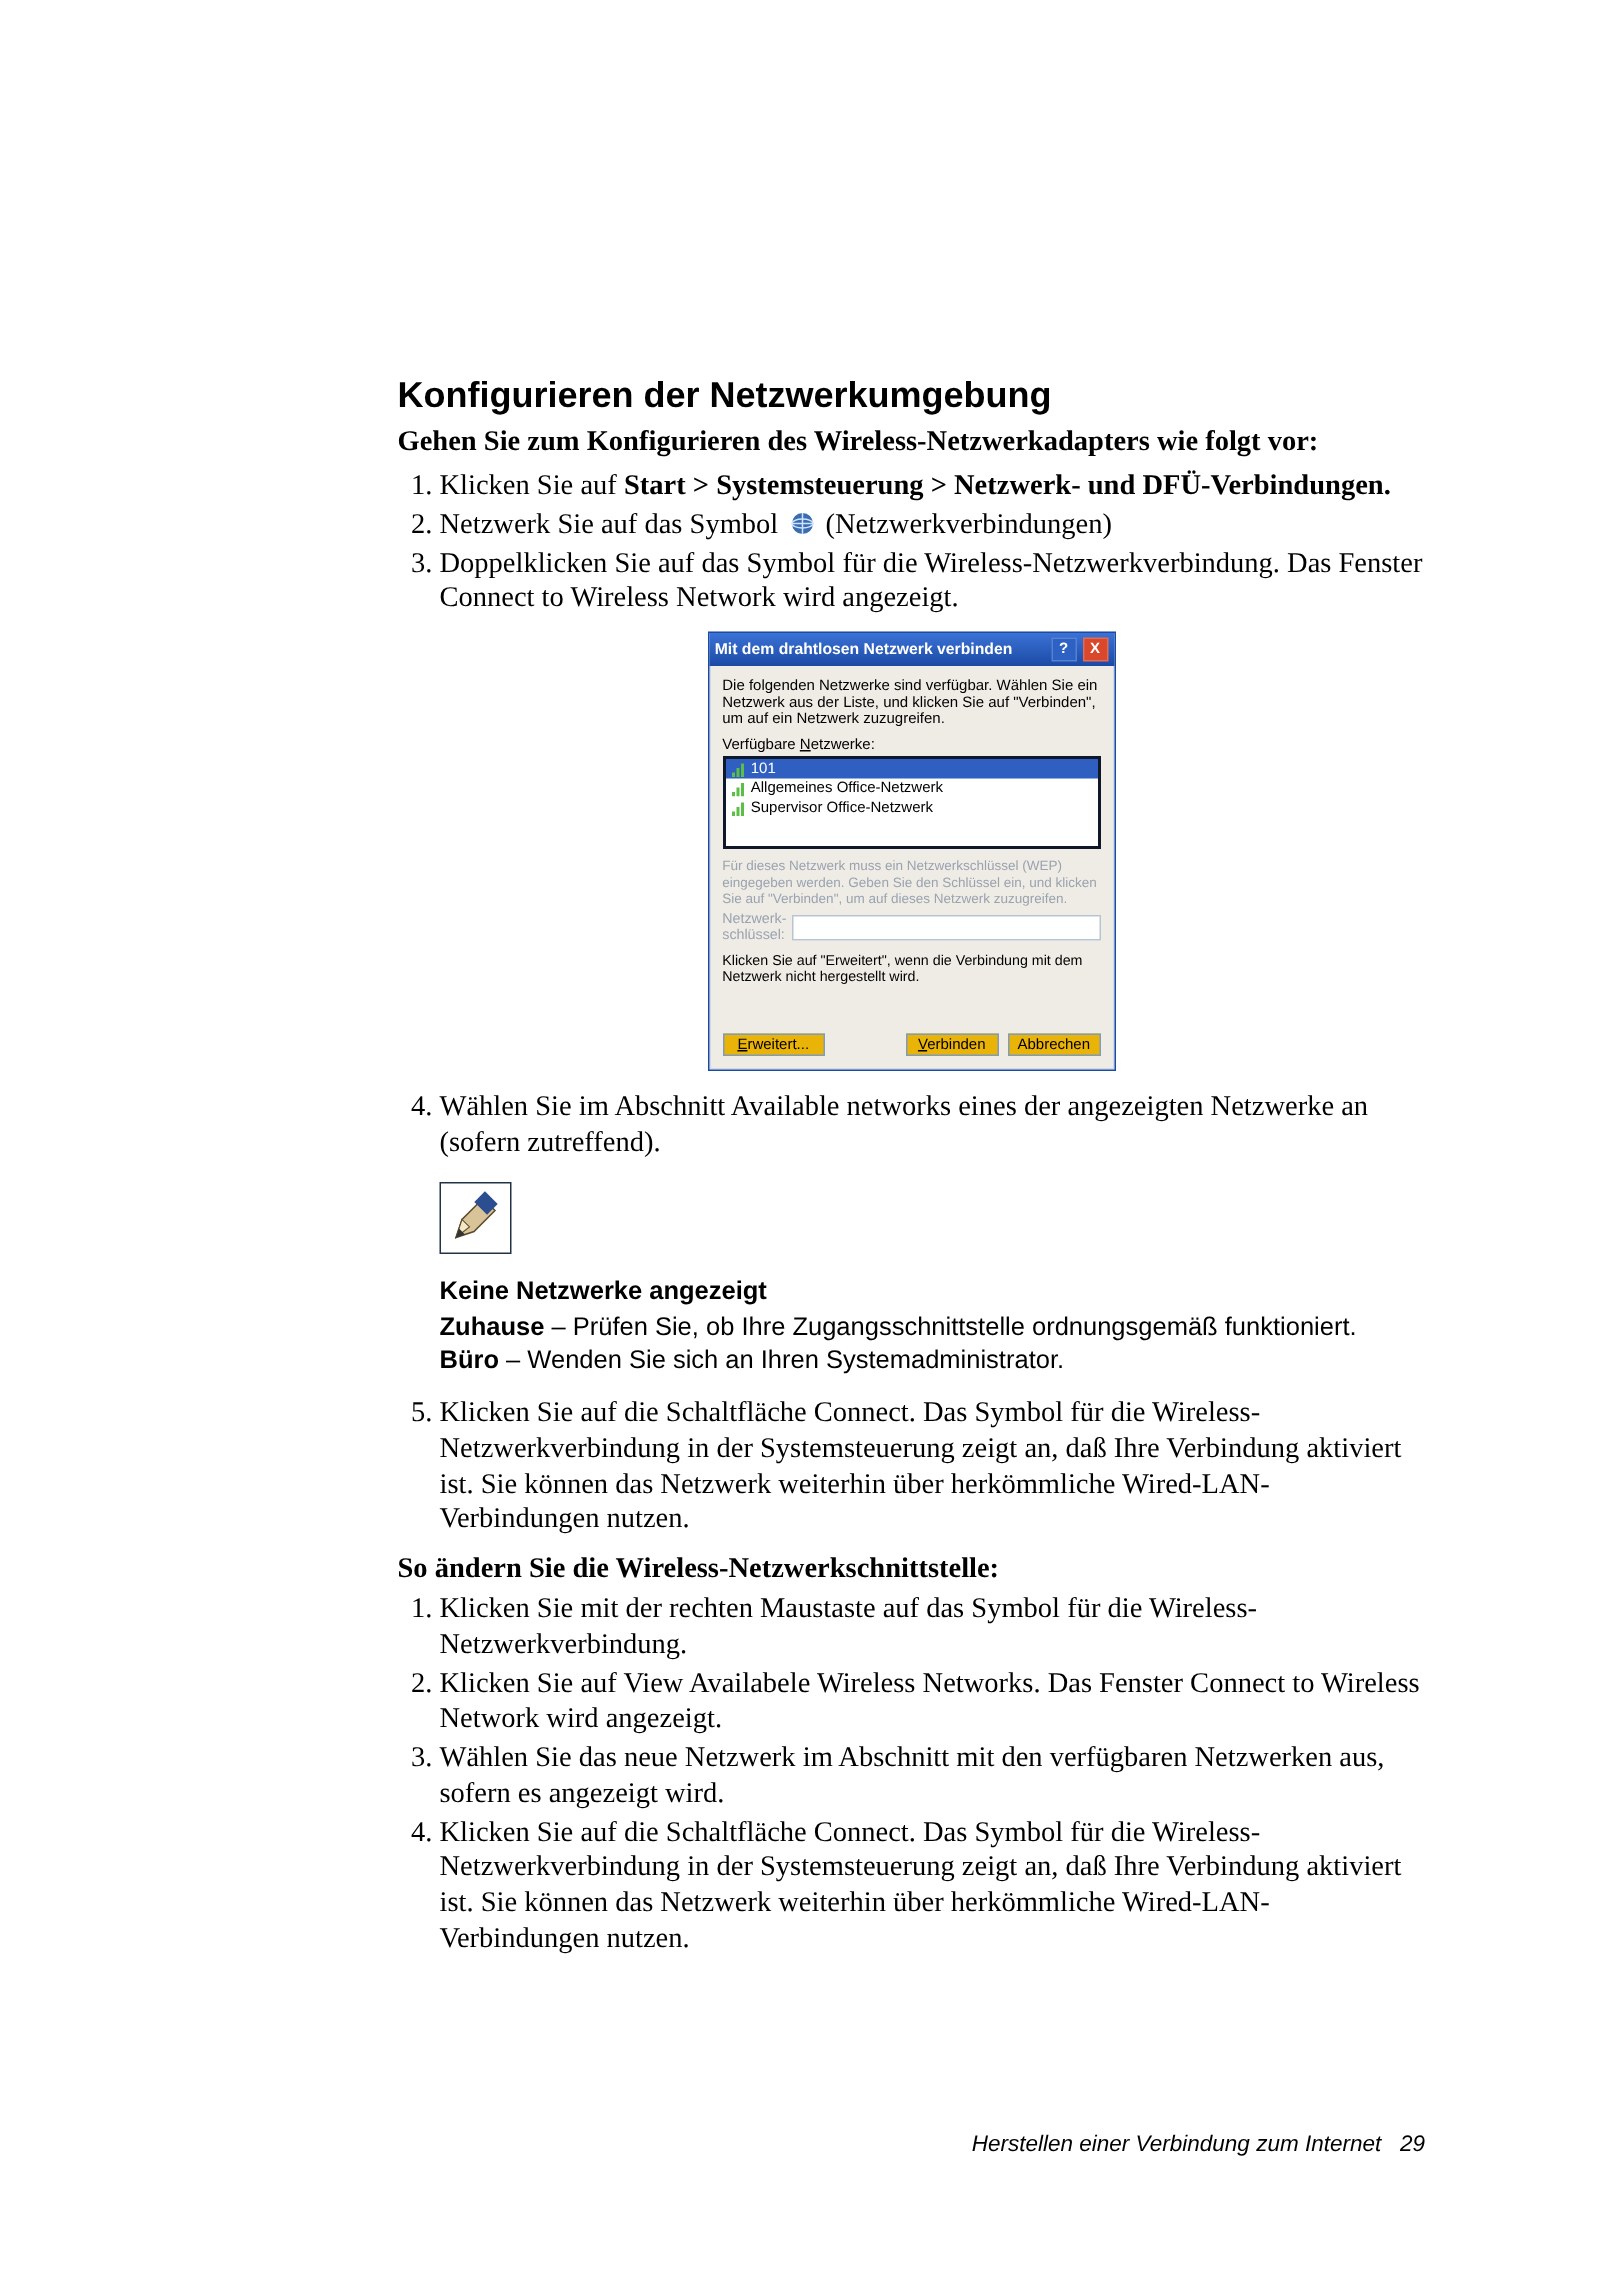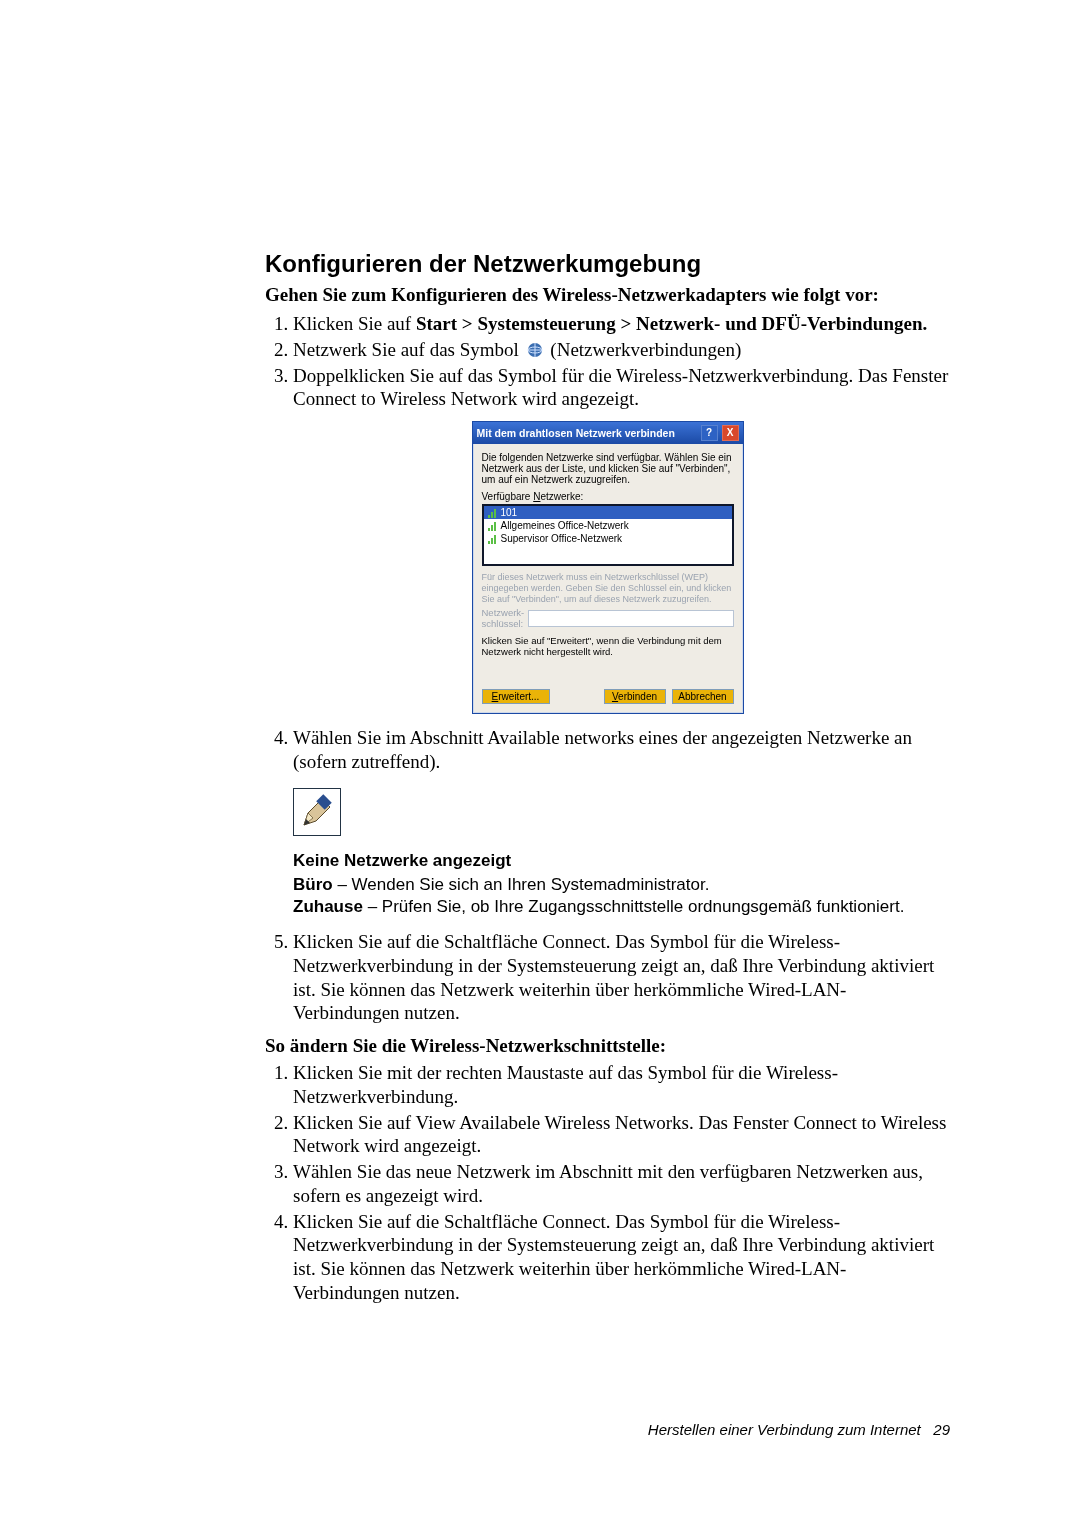--- a/index.html
+++ b/index.html
@@ -281,24 +281,24 @@
       <svg width="38" height="38" viewBox="0 0 38 38">
         <polygon points="6,32 10,20 24,6 32,14 18,28" fill="#d9c49a" stroke="#5a4a2a" stroke-width="1"></polygon>
         <polygon points="6,32 10,20 15,25" fill="#f3e7c4" stroke="#5a4a2a" stroke-width="0.7"></polygon>
         <polygon points="6,32 8,26 12,30" fill="#333"></polygon>
         <rect x="20" y="4" width="12" height="10" transform="rotate(45 26 9)" fill="#2a4e8f"></rect>
       </svg>
     </div>
     <div class="content">
       <div class="title">Keine Netzwerke angezeigt</div>
       <div class="line">
-        <span class="b">Büro</span><span> – Wenden Sie sich an Ihren Systemadministrator.</span>
+        <span class="b">Zuhause</span><span> – Prüfen Sie, ob Ihre Zugangsschnittstelle ordnungsgemäß funktioniert.</span>
       </div>
       <div class="line">
-        <span class="b">Zuhause</span><span> – Prüfen Sie, ob Ihre Zugangsschnittstelle ordnungsgemäß funktioniert.</span>
+        <span class="b">Büro</span><span> – Wenden Sie sich an Ihren Systemadministrator.</span>
       </div>
     </div>
   </div>
 
   <ol class="steps" start="5">
     <li>Klicken Sie auf die Schaltfläche Connect. Das Symbol für die Wireless-Netzwerkverbindung in der Systemsteuerung zeigt an, daß Ihre Verbindung aktiviert ist. Sie können das Netzwerk weiterhin über herkömmliche Wired-LAN-Verbindungen nutzen.</li>
   </ol>
 
   <p class="subhead">So ändern Sie die Wireless-Netzwerkschnittstelle:</p>
 

